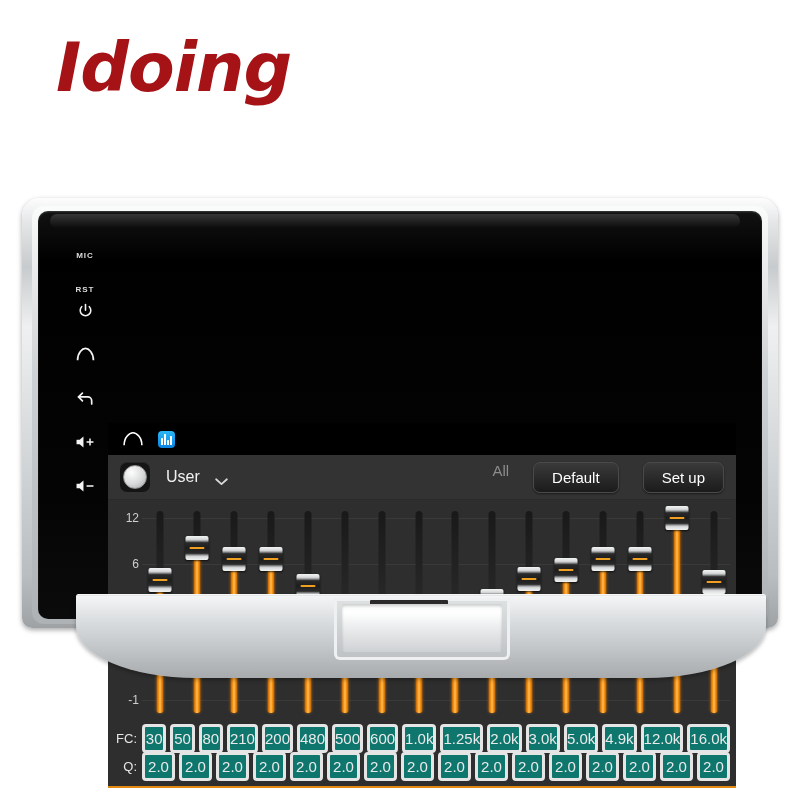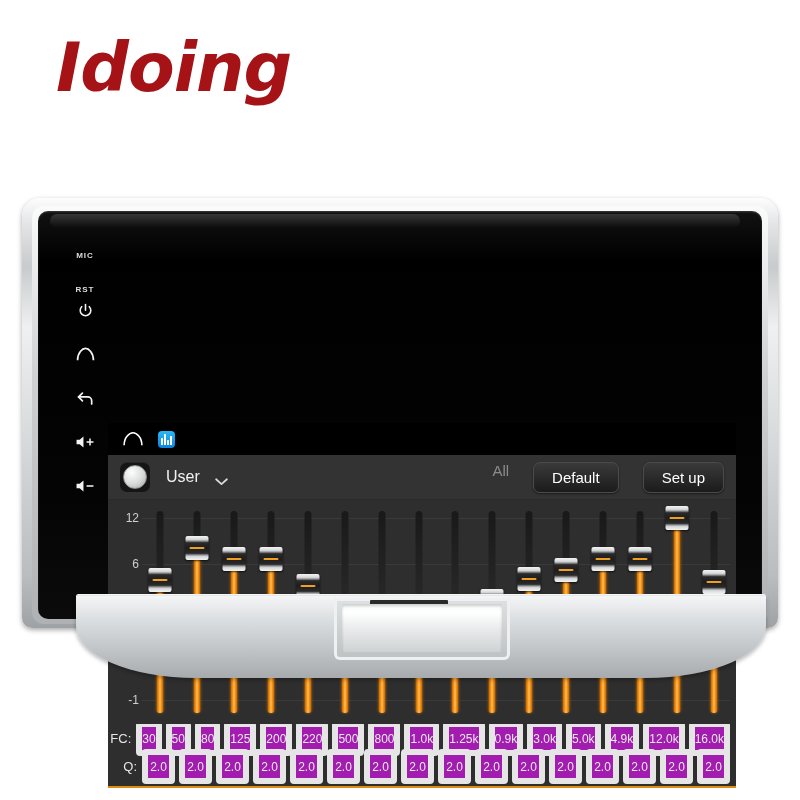--- a/index.html
+++ b/index.html
@@ -202,24 +202,24 @@
 
   
   .fcq{background:#2e2e2e;padding:2px 0 4px 0;}
   .row{display:flex;align-items:center;height:25px;margin-bottom:3px;}
   .rowlbl{
     width:34px;text-align:right;padding-right:5px;
     color:#e6e6e6;font-size:13px;box-sizing:border-box;
   }
   .cells{flex:1;display:flex;gap:4px;padding-right:6px;}
   .cell{
-    flex:1;background:#a21caf;border-radius:4px;
-    color:#eaeaea;font-size:12px;
+    flex:1;background:#0f766e;border-radius:4px;
+    color:#eaeaea;font-size:15px;
     display:flex;align-items:center;justify-content:center;
-    height:23px;border:6px solid #e5e5e5;
+    height:23px;border:3px solid #e5e5e5;
   }
 
   
   .tabs{
     display:flex;height:48px;border-top:2px solid #e08a12;
     background:#1c1c1c;
   }
 </style>
 </head>
 <body>
@@ -406,28 +406,28 @@
           </div>
       </div>
 
       <div class="fcq">
         <div class="row">
           <div class="rowlbl">FC:</div>
           <div class="cells" id="fc-cells">
               <div class="cell">30</div>
               <div class="cell">50</div>
               <div class="cell">80</div>
-              <div class="cell">125</div>
+              <div class="cell">210</div>
               <div class="cell">200</div>
-              <div class="cell">220</div>
+              <div class="cell">480</div>
               <div class="cell">500</div>
-              <div class="cell">800</div>
+              <div class="cell">600</div>
               <div class="cell">1.0k</div>
               <div class="cell">1.25k</div>
-              <div class="cell">0.9k</div>
+              <div class="cell">2.0k</div>
               <div class="cell">3.0k</div>
               <div class="cell">5.0k</div>
               <div class="cell">4.9k</div>
               <div class="cell">12.0k</div>
               <div class="cell">16.0k</div>
             </div>
         </div>
         <div class="row">
           <div class="rowlbl">Q:</div>
           <div class="cells" id="q-cells">

